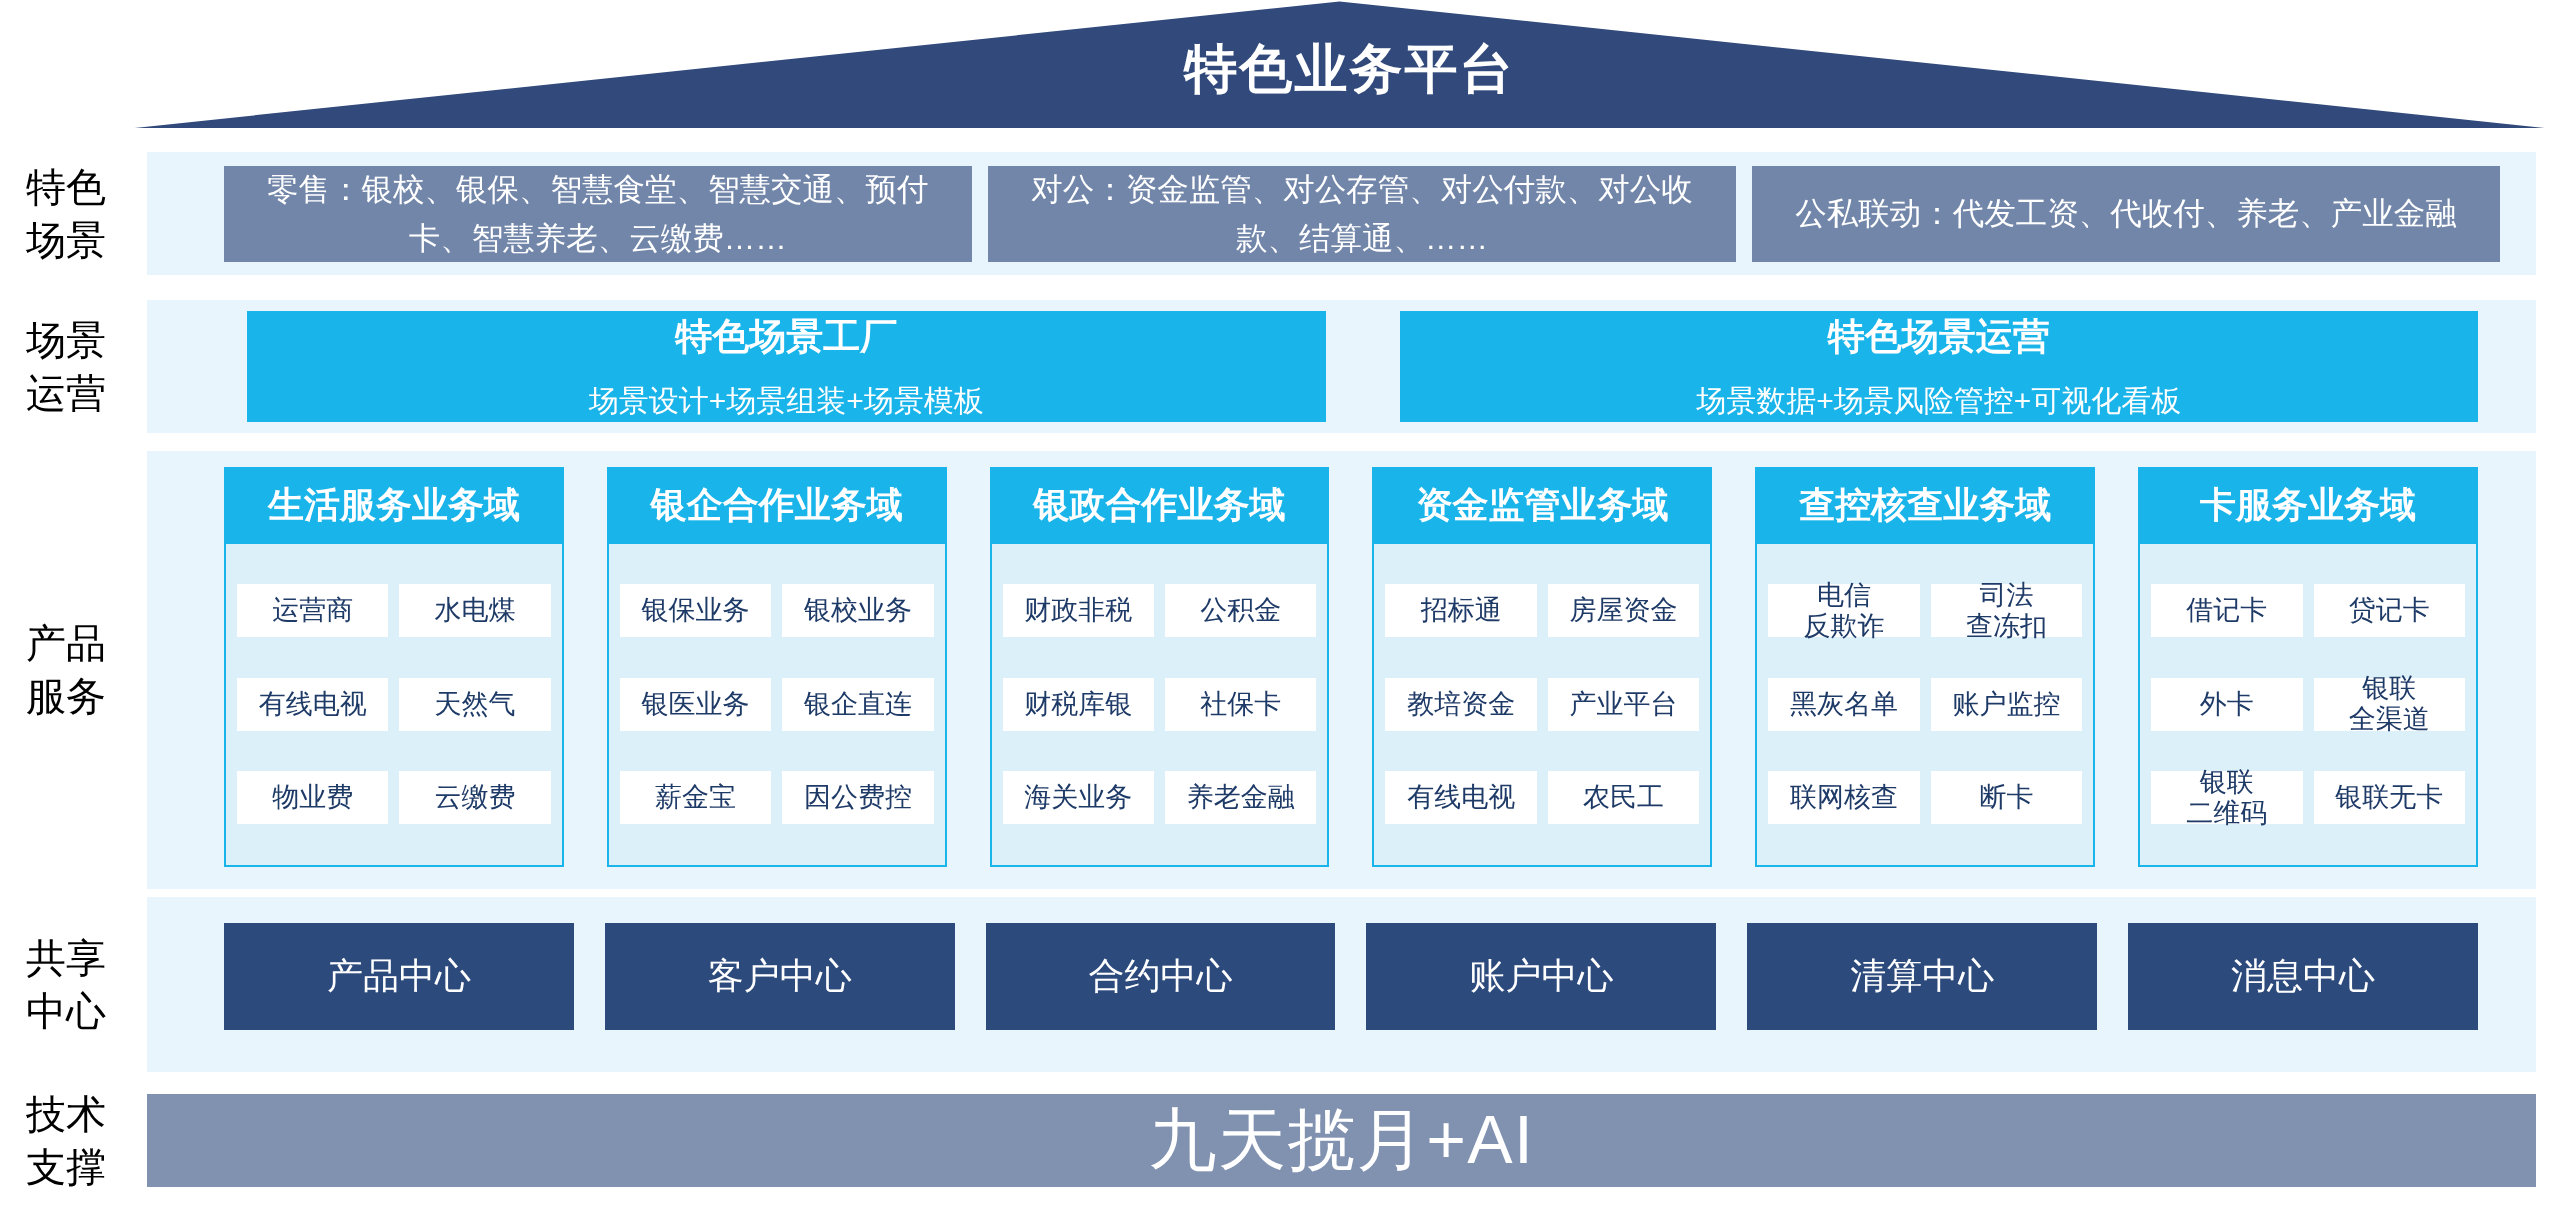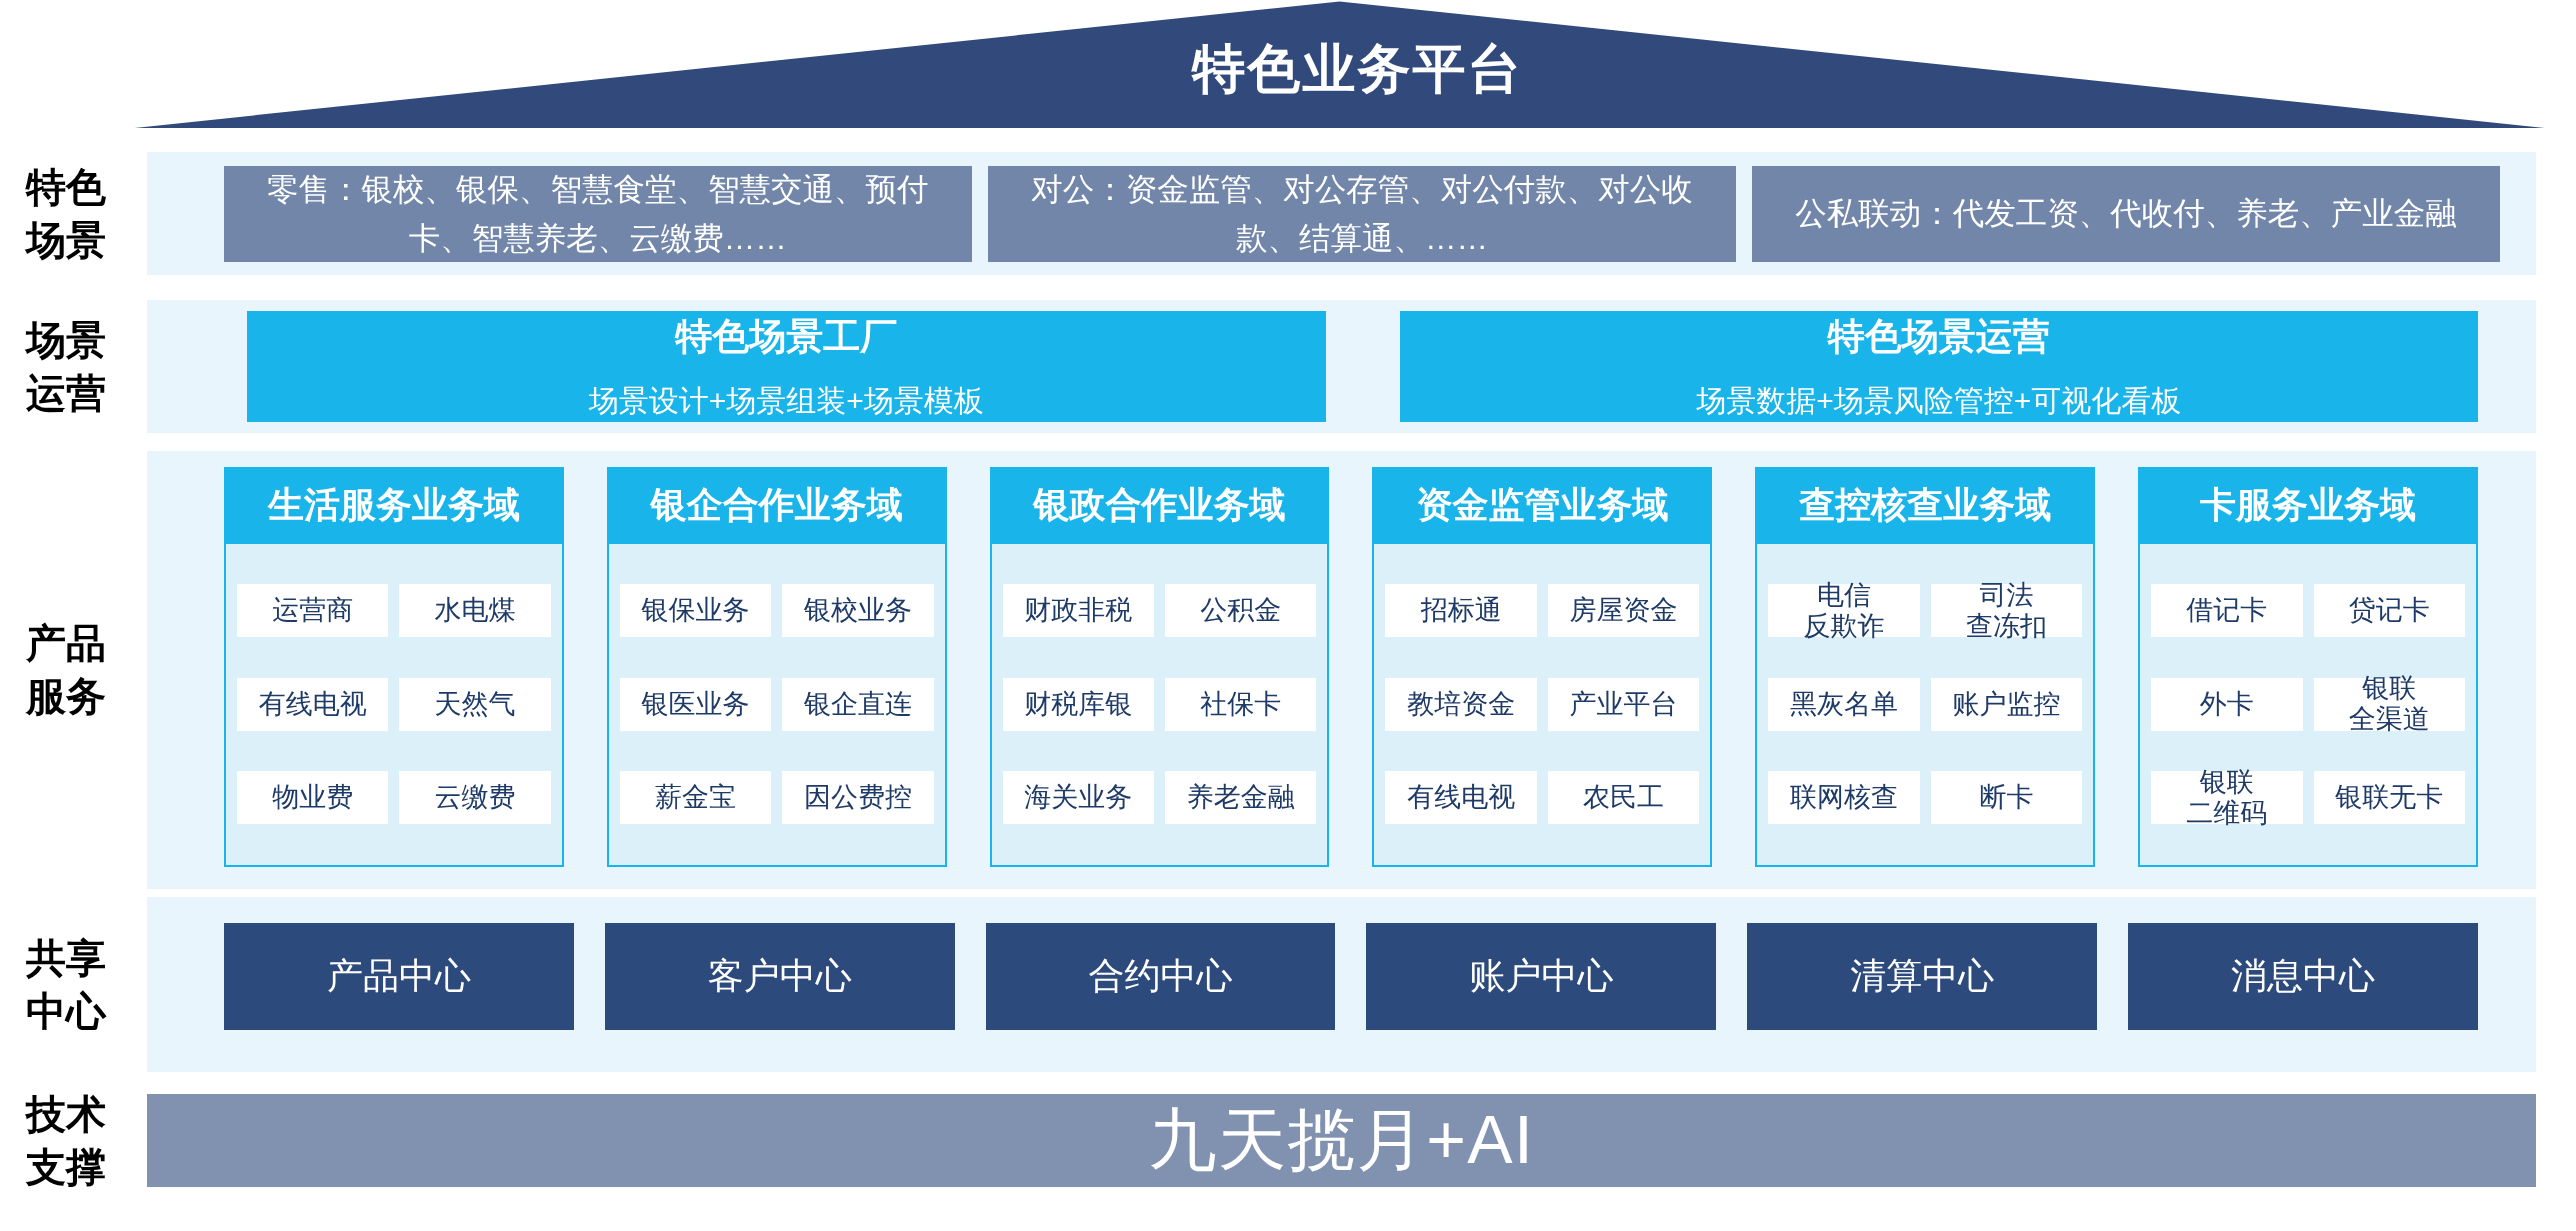--- a/index.html
+++ b/index.html
@@ -12,31 +12,31 @@
   .page { position:relative; width:2576px; height:1232px; }
 
   
   .roof { position:relative; height:130px; }
   .roof-shape {
     position:absolute; left:130px; top:1.4px; width:2419px; height:127px;
     background:#31497B;
     clip-path:polygon(50% 0, 100% 100%, 0 100%);
   }
   .roof-title {
-    position:absolute; left:148px; top:34px; width:2419px;
+    position:absolute; left:140px; top:34px; width:2419px;
     text-align:center; color:#ffffff; font-size:53px; font-weight:700;
     letter-spacing:2.1px;
   }
 
   
   .row { display:flex; align-items:stretch; }
   .side-label {
     flex:0 0 147px; display:flex; flex-direction:column;
     align-items:center; justify-content:center; padding-right:15px;
-    font-size:40px; font-weight:700; color:#000000; line-height:1.32;
+    font-size:40px; font-weight:400; color:#000000; line-height:1.32;
     text-align:center;
   }
   .band { flex:1; margin-right:40px; background:#E8F5FC; }
 
   
   .row-scenes { height:123px; margin-top:22px; }
   .band-scenes { display:flex; align-items:center; gap:16.4px; padding:0 36px 0 77px; }
   .scene-box {
     flex:1; height:96px; background:#7286A9; color:#ffffff;
     font-size:31.5px; line-height:1.55;

